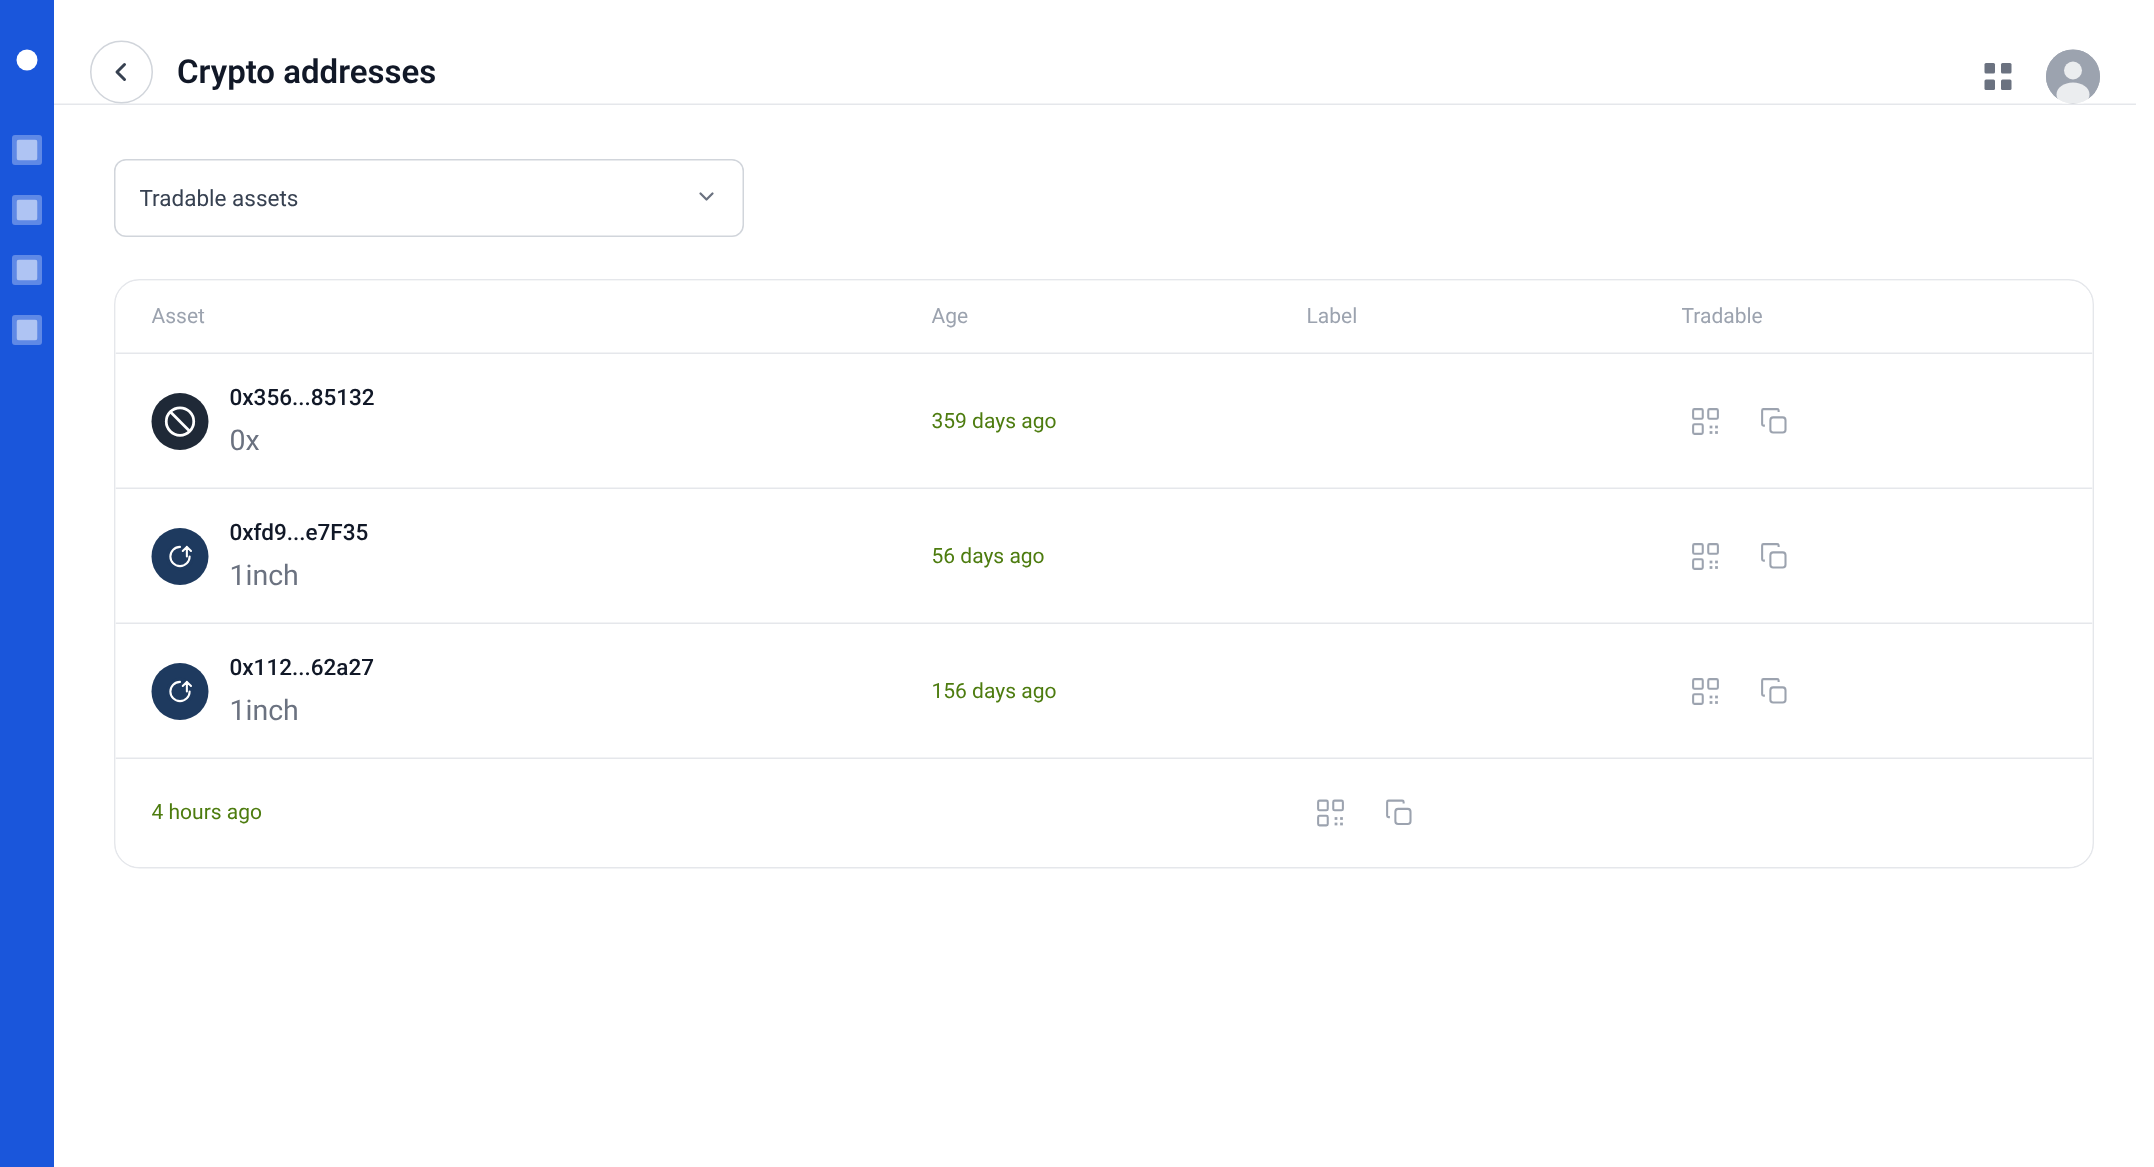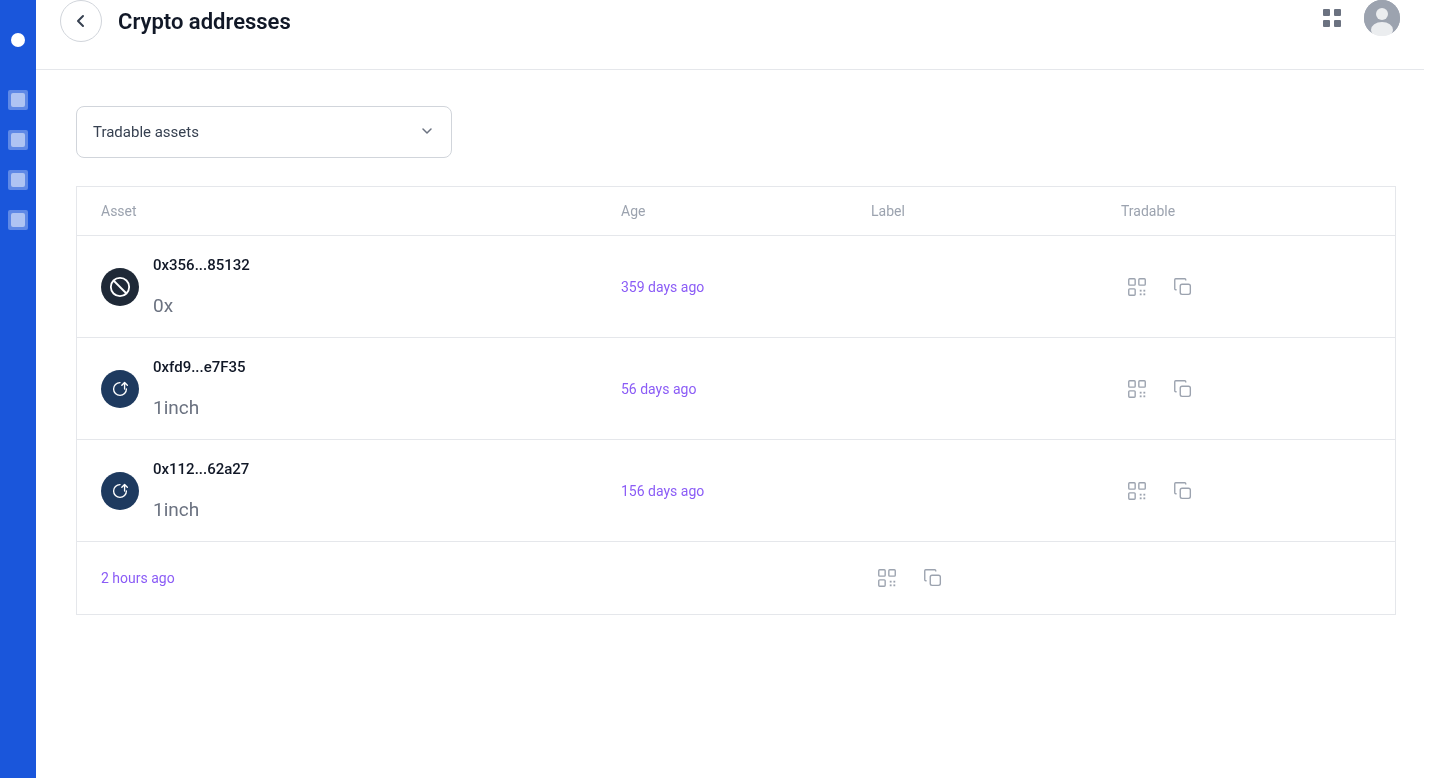--- a/index.html
+++ b/index.html
@@ -61,21 +61,21 @@
     
     .header {
       position: fixed;
       top: 0;
       left: 36px;
       right: 12px;
       height: 70px;
       background: #fff;
       border-bottom: 1px solid #e5e7eb;
       display: flex;
-      align-items: flex-start;
+      align-items: flex-end;
       justify-content: space-between;
       padding: 0 24px;
       z-index: 9;
     }
     .header-left {
       display: flex;
       align-items: center;
       gap: 16px;
     }
     .back-button {
@@ -131,42 +131,42 @@
       padding: 36px 40px;
       background: #fff;
       min-height: calc(100vh - 70px);
     }
 
     
     .dropdown-wrapper {
       margin-bottom: 28px;
     }
     .dropdown-select {
-      width: 376px;
+      width: 420px;
       height: 52px;
       border: 1.5px solid #d1d5db;
       border-radius: 8px;
       background: #fff;
       display: flex;
       align-items: center;
       justify-content: space-between;
       padding: 0 16px;
       cursor: pointer;
       font-size: 15px;
       color: #374151;
     }
     .dropdown-arrow {
       color: #6b7280;
       font-size: 12px;
     }
 
     
     .table-container {
       border: 1px solid #e5e7eb;
-      border-radius: 0;
+      border-radius: 17px;
       overflow: hidden;
     }
     .table-header {
       display: grid;
       grid-template-columns: 1fr 250px 250px 250px;
       padding: 16px 24px;
       border-bottom: 1px solid #e5e7eb;
       background: #fff;
     }
     .table-header-cell {
@@ -213,35 +213,35 @@
       background: #374151;
     }
     .asset-icon svg {
       width: 22px;
       height: 22px;
     }
 
     .asset-info {
       display: flex;
       flex-direction: column;
-      gap: 20px;
+      gap: 8px;
     }
     .asset-address {
       font-size: 15px;
       font-weight: 500;
       color: #111827;
     }
     .asset-label {
       font-size: 19px;
       color: #6b7280;
     }
 
     .age-cell {
       font-size: 14px;
-      color: #8b5cf6;
+      color: #4d7c0f;
     }
 
     .label-cell {
       font-size: 14px;
       color: #374151;
     }
 
     
     .actions-cell {
       display: flex;
@@ -449,21 +449,21 @@
         <div class="action-btn">
           <svg viewBox="0 0 24 24" fill="none" xmlns="http://www.w3.org/2000/svg">
             <rect x="9" y="9" width="11" height="11" rx="2" stroke="#9ca3af" stroke-width="1.5"></rect>
             <path d="M5 15H4C3.44772 15 3 14.5523 3 14V4C3 3.44772 3.44772 3 4 3H14C14.5523 3 15 3.44772 15 4V5" stroke="#9ca3af" stroke-width="1.5"></path>
           </svg>
         </div>
       </div>
     </div>
 
     <div class="table-row">
-      <div class="age-cell">2 hours ago</div>
+      <div class="age-cell">4 hours ago</div>
       <div class="label-cell"></div>
       <div class="actions-cell">
         <div class="action-btn">
           <svg viewBox="0 0 24 24" fill="none" xmlns="http://www.w3.org/2000/svg">
             <rect x="3" y="3" width="7" height="7" rx="1" stroke="#9ca3af" stroke-width="1.5"></rect>
             <rect x="14" y="3" width="7" height="7" rx="1" stroke="#9ca3af" stroke-width="1.5"></rect>
             <rect x="3" y="14" width="7" height="7" rx="1" stroke="#9ca3af" stroke-width="1.5"></rect>
             <rect x="15" y="15" width="2" height="2" fill="#9ca3af"></rect>
             <rect x="19" y="15" width="2" height="2" fill="#9ca3af"></rect>
             <rect x="15" y="19" width="2" height="2" fill="#9ca3af"></rect>

